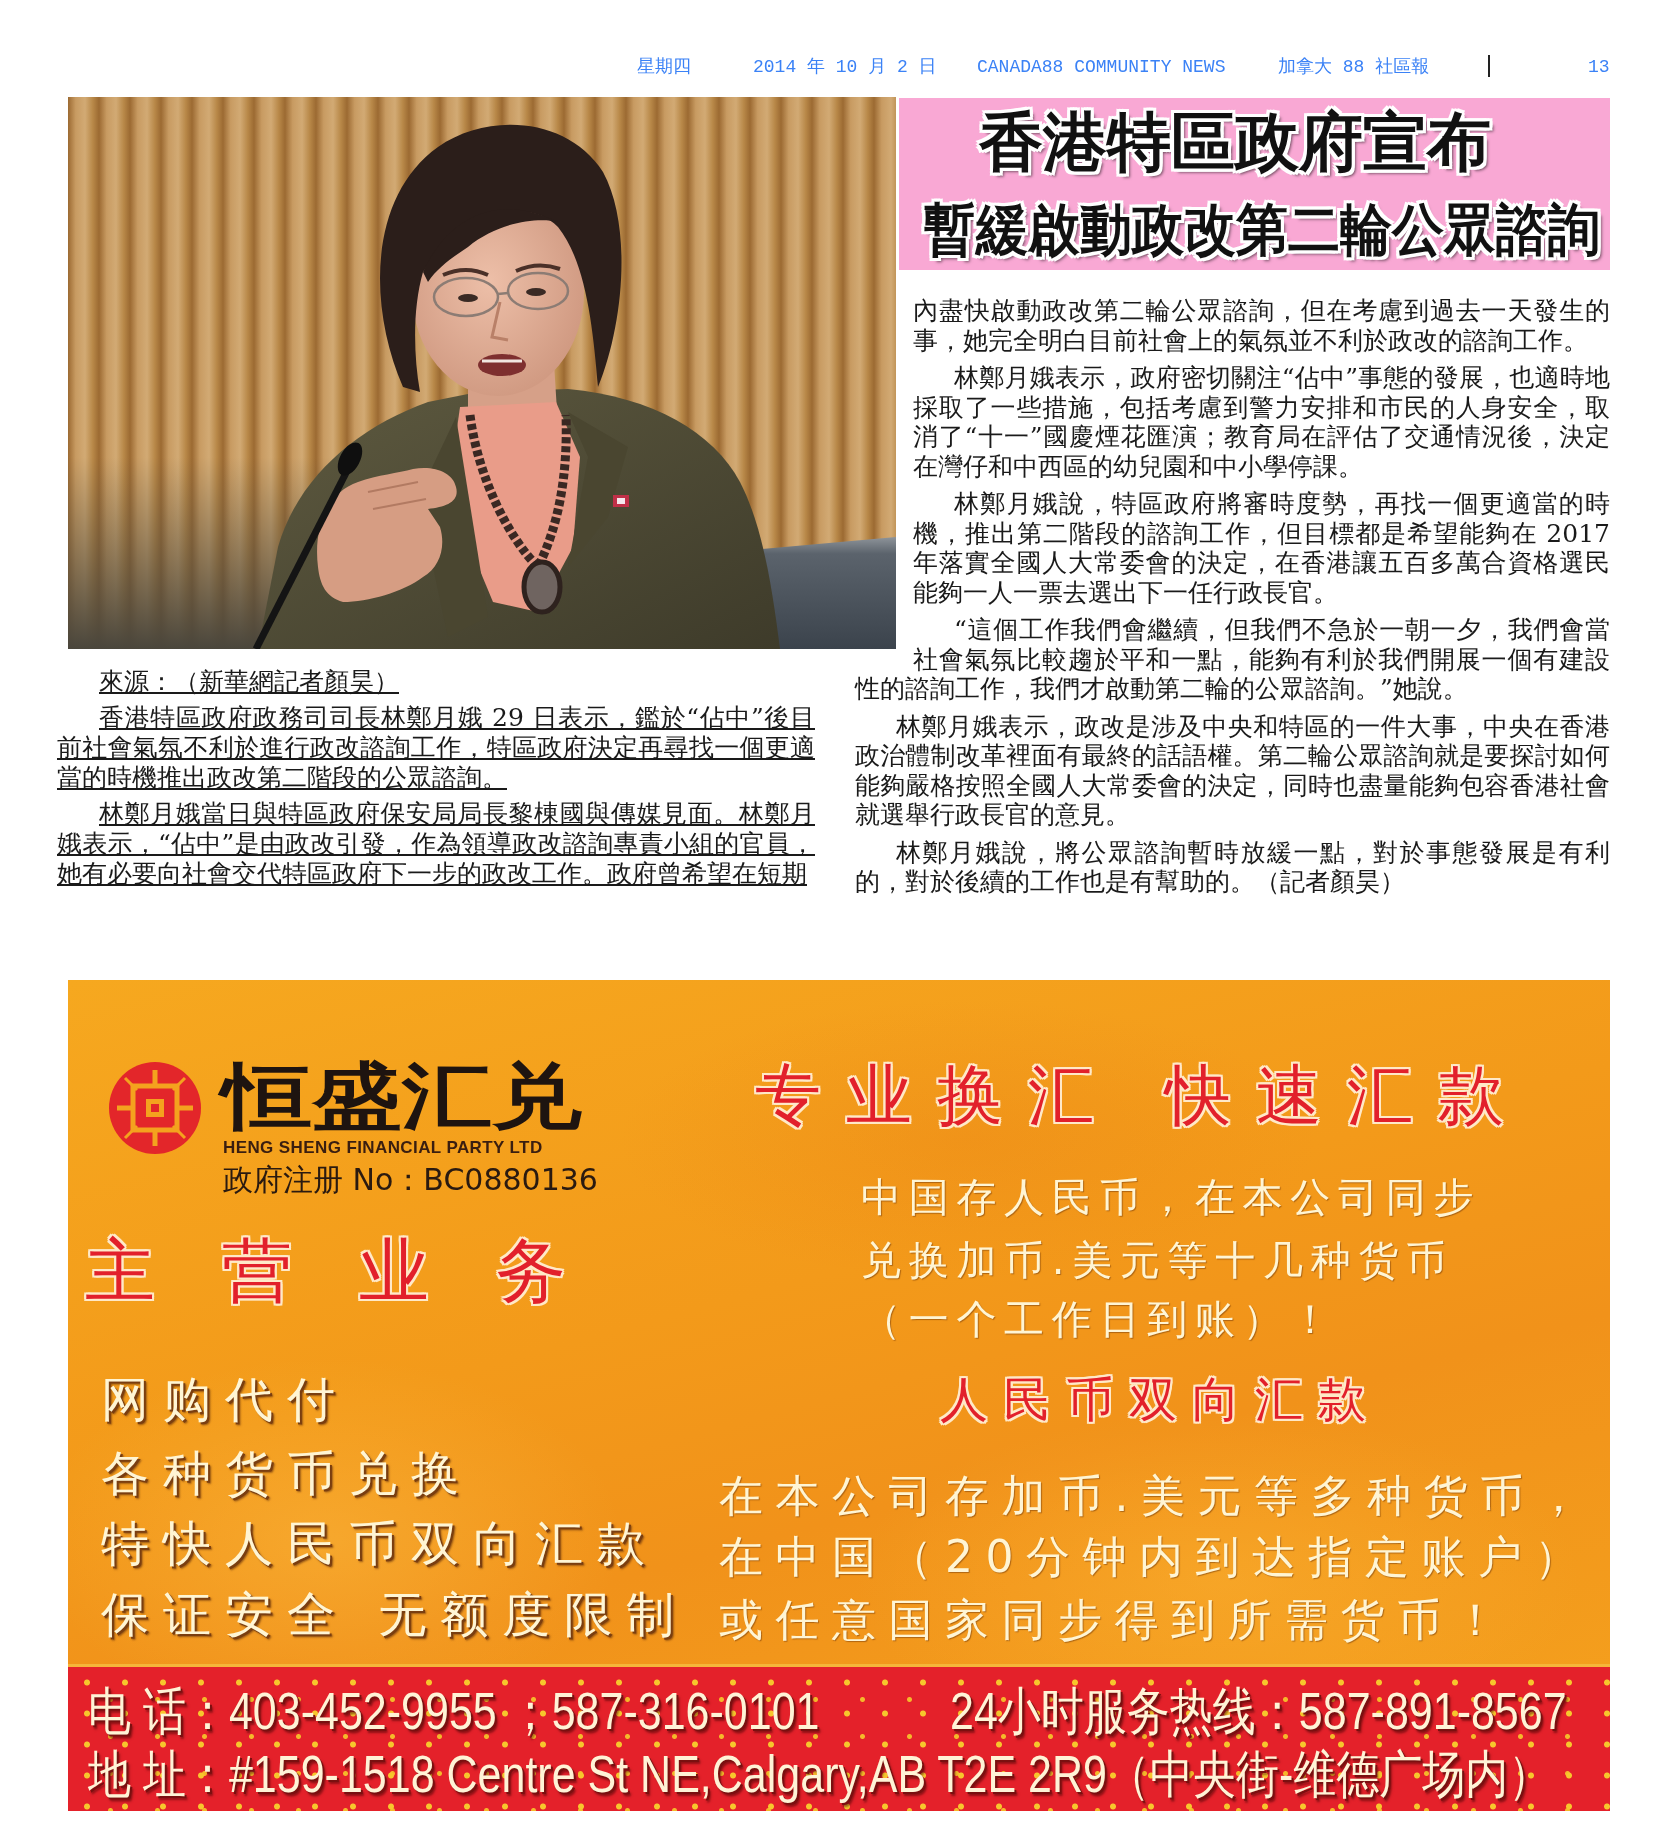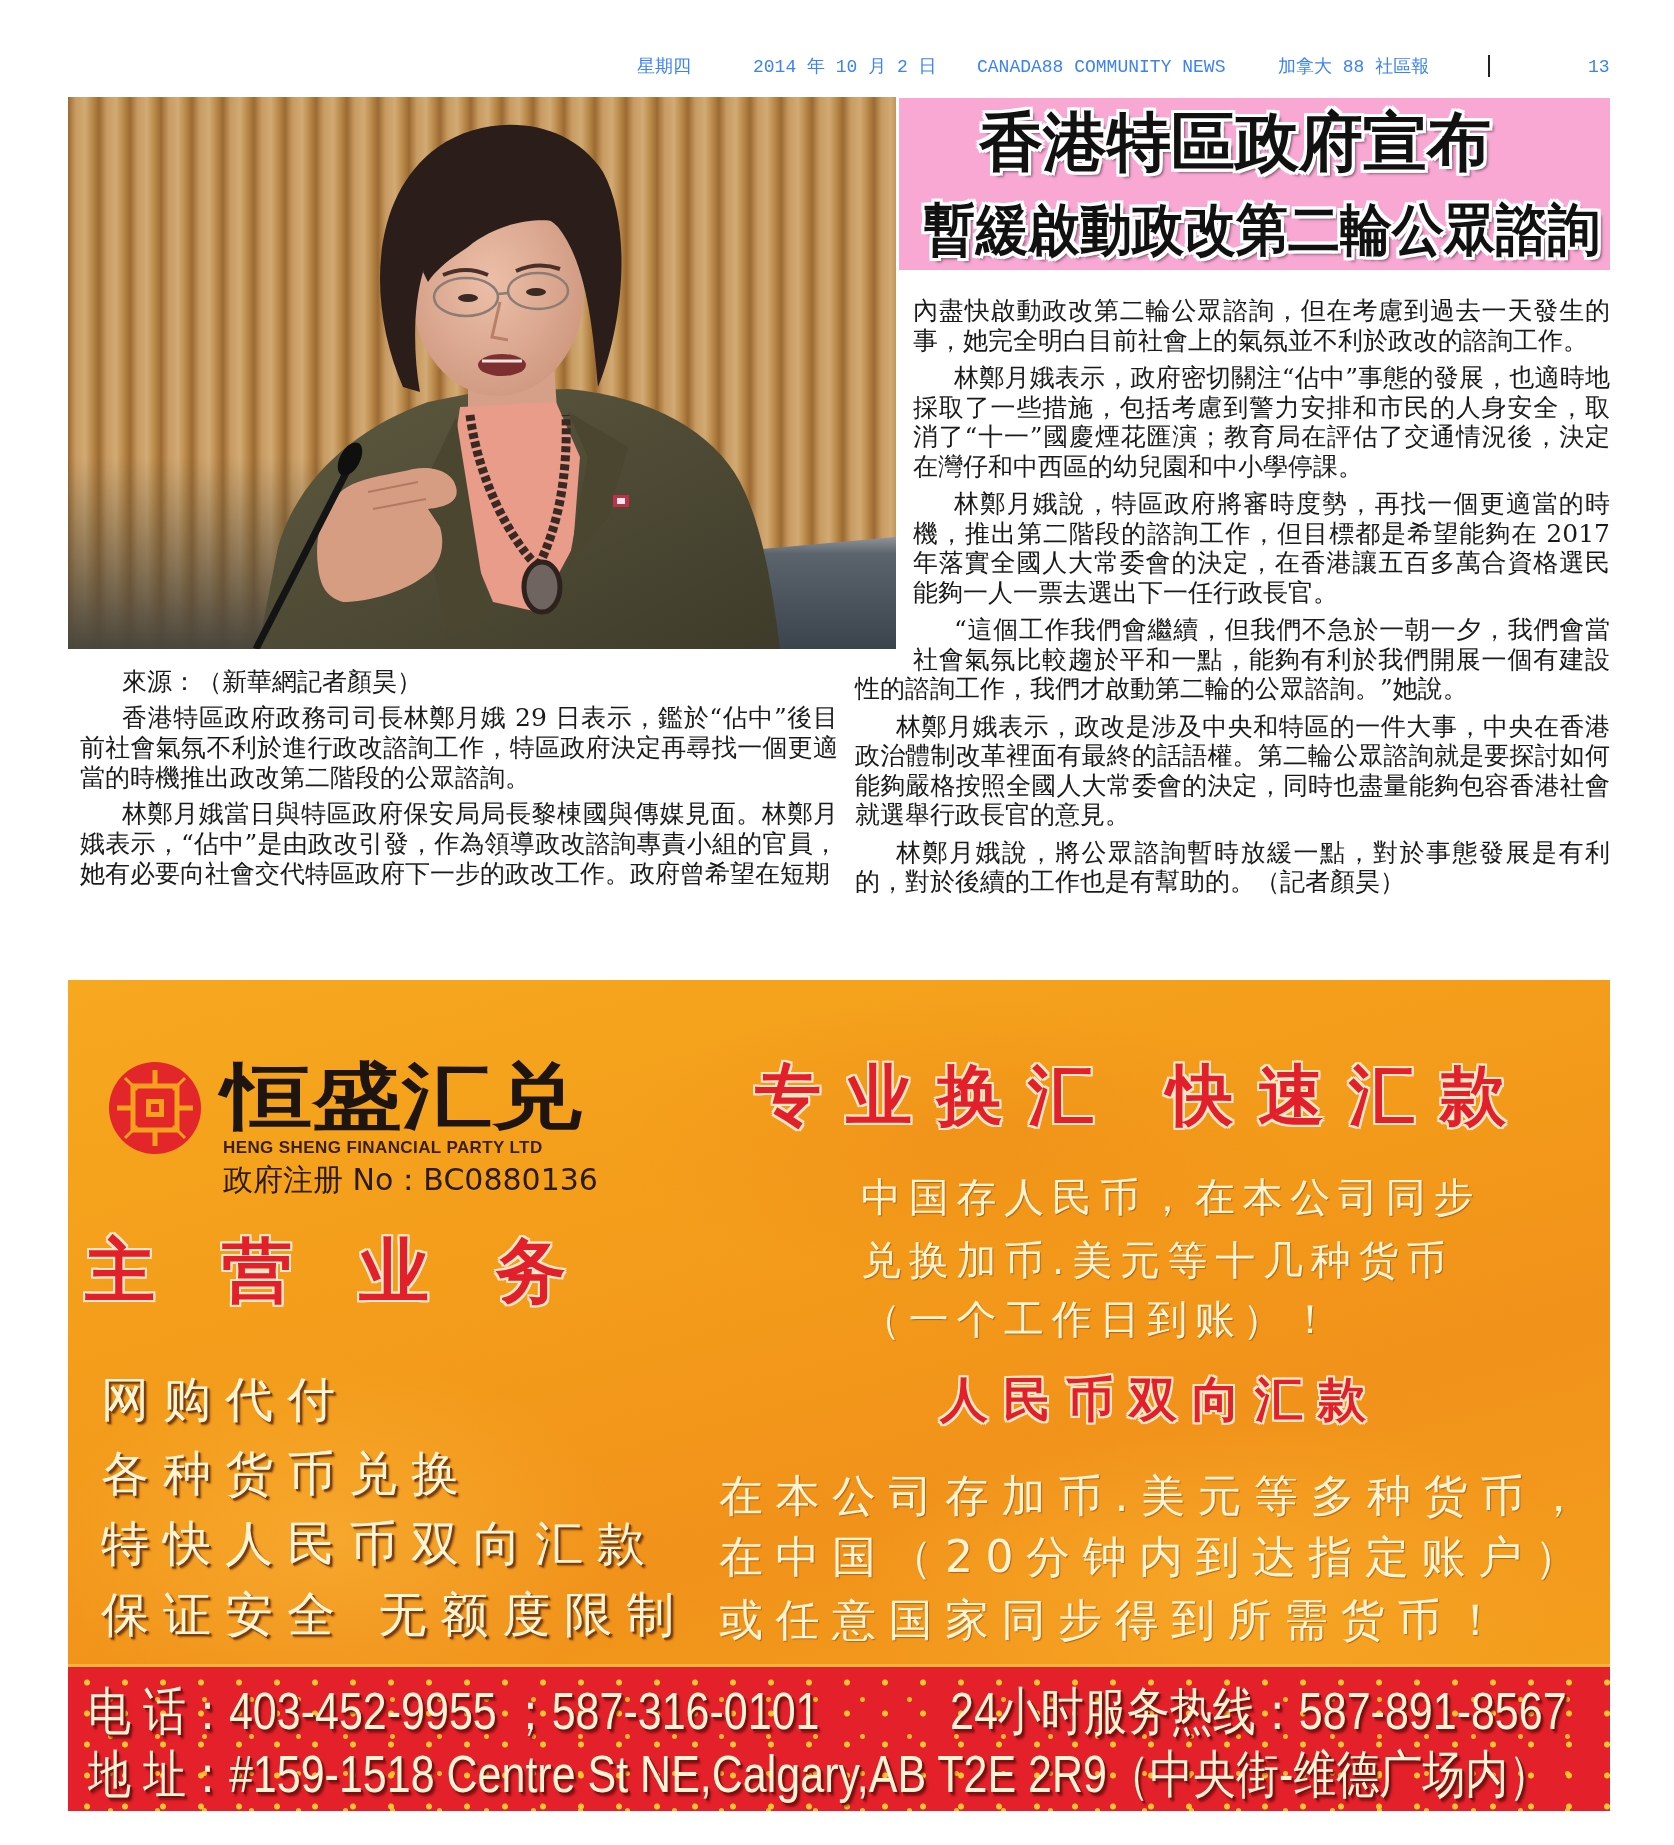--- a/index.html
+++ b/index.html
@@ -16,38 +16,38 @@
   .hl{position:absolute;font-family:"DejaVu Sans","Liberation Sans",sans-serif;font-weight:700;color:#111;
       white-space:nowrap;transform-origin:left top;
       text-shadow:-3px -3px 0 #fff,3px -3px 0 #fff,-3px 3px 0 #fff,3px 3px 0 #fff,
                   0 -3px 0 #fff,0 3px 0 #fff,-3px 0 0 #fff,3px 0 0 #fff,
                   4px 4px 3px rgba(0,0,0,.55);}
   .hl1{left:80px;top:8px;font-size:64px;line-height:72px;}
   .hl2{left:25px;top:100px;font-size:52px;line-height:58px;transform:scaleY(1.08);}
   
   .col{position:absolute;font-size:25px;text-align:justify;color:#1a1a1a;}
   .col p{margin:0;}
-  .col-left{left:80px;top:667px;width:758px;line-height:30px;}
+  .col-left{left:57px;top:667px;width:758px;line-height:30px;text-decoration:underline;}
   .col-left p + p{margin-top:7px;}
   .col-left .src{text-indent:42px;}
   .col-left .ind{text-indent:42px;margin-top:6px;}
   .col-right{left:855px;top:296px;width:755px;line-height:29.5px;}
   .col-right p + p{margin-top:8px;}
   .col-right .ind{text-indent:41px;}
   .float-spacer{float:left;width:58px;height:376px;}
   
   .ad{position:absolute;left:68px;top:980px;width:1542px;height:831px;overflow:hidden;
       font-family:"DejaVu Sans","Liberation Sans",sans-serif;
       background:
         radial-gradient(ellipse 420px 260px at 260px 560px, rgba(255,200,80,.35), rgba(255,200,80,0) 70%),
         radial-gradient(ellipse 520px 240px at 1150px 600px, rgba(255,190,60,.35), rgba(255,190,60,0) 70%),
         radial-gradient(ellipse 500px 200px at 900px 160px, rgba(230,120,20,.25), rgba(230,120,20,0) 70%),
         linear-gradient(165deg,#F6A81F 0%,#F39A1A 40%,#F1921A 60%,#F5A31E 100%);}
   .ad-t{position:absolute;white-space:nowrap;}
-  .red-out{color:#E2202B;font-weight:700;
+  .red-out{color:#E2202B;font-weight:400;
       text-shadow:-2px -2px 0 #FFE9C8,2px -2px 0 #FFE9C8,-2px 2px 0 #FFE9C8,2px 2px 0 #FFE9C8,
                   0 -2px 0 #FFE9C8,0 2px 0 #FFE9C8,-2px 0 0 #FFE9C8,2px 0 0 #FFE9C8;}
   .cream-sh{color:#FFF5D4;text-shadow:2px 2px 0 #7A3E10,3px 3px 2px rgba(90,40,10,.6);}
   .cream-lt{color:#FFF5D4;text-shadow:1px 1px 1px rgba(120,60,10,.55);}
   .emblem{position:absolute;left:39px;top:80px;width:96px;height:96px;}
   .name-zh{left:154px;top:76px;font-size:72px;line-height:80px;font-weight:900;color:#1E1410;
            transform:scaleX(1.25);transform-origin:left top;}
   .name-en{left:155px;top:158px;font-family:"Liberation Sans",sans-serif;font-size:17px;line-height:20px;
            font-weight:700;color:#3A1E10;letter-spacing:.4px;}
   .reg{left:155px;top:183px;font-size:30px;line-height:34px;color:#2A1A10;text-align:center;}

